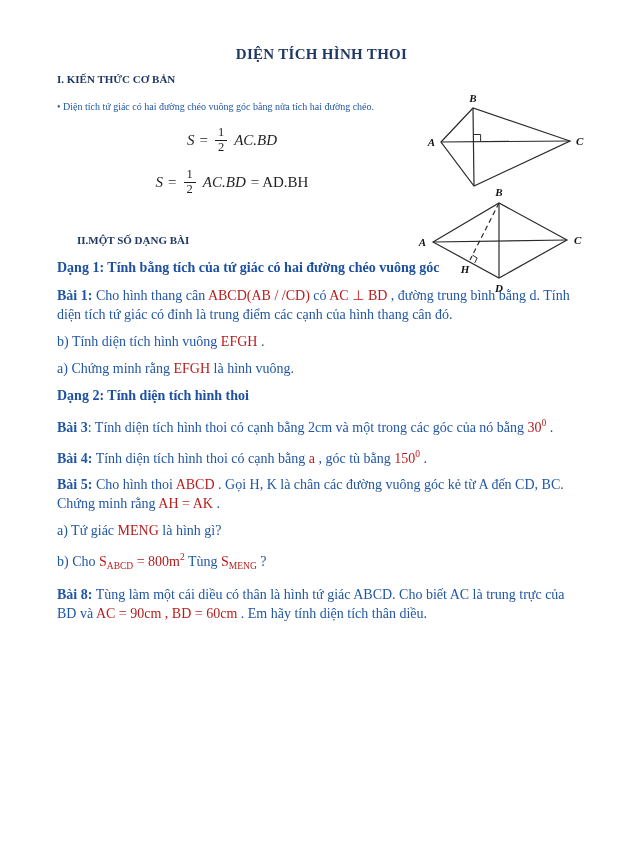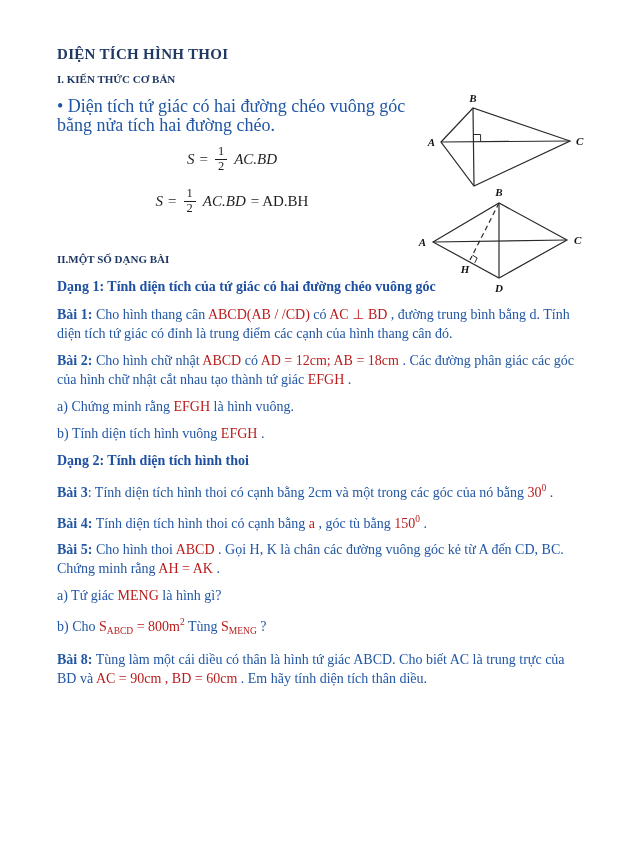--- a/index.html
+++ b/index.html
@@ -8,34 +8,34 @@
     width:642px; height:844px;
     background:#ffffff;
     font-family:"Liberation Serif", serif;
     overflow:hidden;
   }
   .content {
     position:absolute; left:57px; top:46px; width:529px;
   }
   .title {
     margin:0 0 10px 0;
-    text-align:left;
+    text-align:center;
     font-size:15px; font-weight:bold;
     color:#1f3864; letter-spacing:0.3px;
   }
   .sec-heading {
     margin:10px 0 12px 0;
     font-size:11px; font-weight:bold;
     color:#1f3864;
   }
-  .sec2-heading { margin-top:34px; }
+  .sec2-heading { margin-top:34px;margin-left:20px; }
   .theory-text { width:372px; }
   p.bullet {
     margin:0 0 6px 0;
-    font-size:18px; line-height:19px;
+    font-size:10px; line-height:19px;
     color:#2156a5;
   }
   .formula {
     width:350px; height:36px;
     display:flex; align-items:center; justify-content:center;
     gap:5px; margin:2px 0 6px 0;
     color:#1f1f1f; font-size:15px;
   }
   .formula .mvar { font-style:italic; }
   .frac {
@@ -95,29 +95,28 @@
           <span class="num">1</span>
           <span class="den">2</span>
         </span>
         <span class="mvar">AC.BD</span>
         <span>= AD.BH</span>
       </div>
     </div>
 
     <h2 class="sec-heading sec2-heading">II.MỘT SỐ DẠNG BÀI</h2>
 
-    <p class="dang">Dạng 1: Tính diện tích của tứ giác có hai đường chéo vuông góc</p>
+    <p class="dang">Dạng 1: Tính bằng tích của tứ giác có hai đường chéo vuông góc</p>
 
     <p class="prob"><span class="lbl">Bài 1:</span><span> Cho hình thang cân </span><span class="math">ABCD(AB / /CD)</span><span> có </span><span class="math">AC ⊥ BD</span><span> , đường trung bình bằng d. Tính diện tích tứ giác có đỉnh là trung điểm các cạnh của hình thang cân đó.</span></p>
 
-    <p class="prob"><span class="lbl">Bài 2:</span><span> Cho hình chữ nhật </span><span class="math">ABCD</span><span> có </span><span class="math">AD = 12cm; AB = 18cm</span><span> . Các đường phân giác các góc của hình chữ nhật cắt nhau tạo thành tứ giác </span><span class="math">EFGH</span><span> .</span></p>
+
+    <p class="prob"><span>b) Tính diện tích hình vuông </span><span class="math">EFGH</span><span> .</span></p>
 
     <p class="prob"><span>a) Chứng minh rằng </span><span class="math">EFGH</span><span> là hình vuông.</span></p>
-
-    <p class="prob"><span>b) Tính diện tích hình vuông </span><span class="math">EFGH</span><span> .</span></p>
 
     <p class="dang">Dạng 2: Tính diện tích hình thoi</p>
 
     <p class="prob"><span class="lbl">Bài 3</span><span>: Tính diện tích hình thoi có cạnh bằng 2cm và một trong các góc của nó bằng </span><span class="math">30</span><sup class="math">0</sup><span> .</span></p>
 
     <p class="prob"><span class="lbl">Bài 4:</span><span> Tính diện tích hình thoi có cạnh bằng </span><span class="math">a</span><span> , góc tù bằng </span><span class="math">150</span><sup class="math">0</sup><span> .</span></p>
 
     <p class="prob"><span class="lbl">Bài 5:</span><span> Cho hình thoi </span><span class="math">ABCD</span><span> . Gọi H, K là chân các đường vuông góc kẻ từ A đến CD, BC. Chứng minh rằng </span><span class="math">AH = AK</span><span> .</span></p>
 
 

